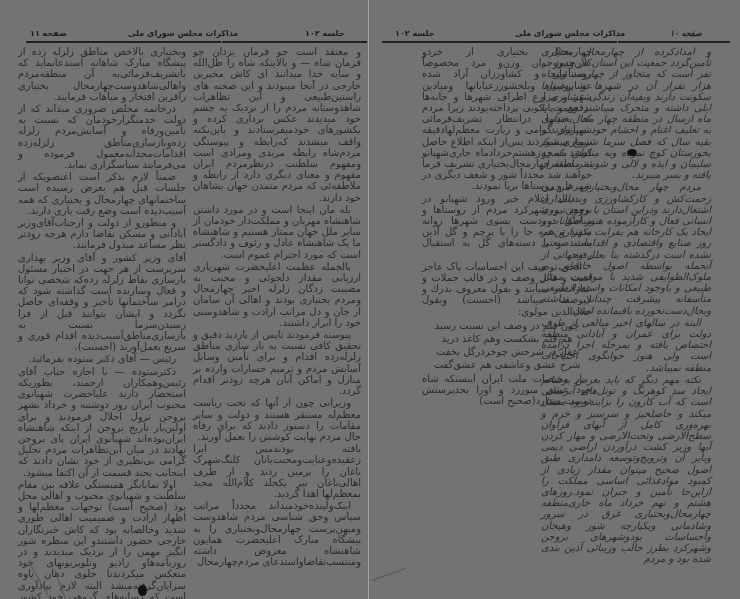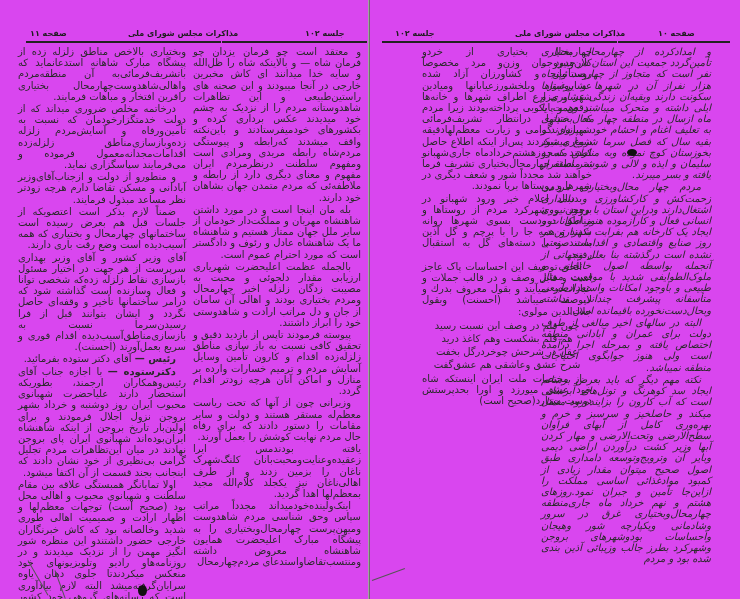--- a/index.html
+++ b/index.html
@@ -1,28 +1,28 @@
 <!DOCTYPE html>
 <html><head>
 <meta charset="utf-8">
 <style>
   html,body{margin:0;padding:0;background:#e9e9e6;}
   body{width:740px;height:599px;overflow:hidden;font-family:"DejaVu Sans",sans-serif;color:#1d1d1d;}
   .spread{position:relative;width:740px;height:599px;background:#ececea;}
-  .page{position:absolute;top:0;height:599px;width:370px;background:#d946ef;}
+  .page{position:absolute;top:0;height:599px;width:370px;background:#737373;}
   .page.left{left:0;}
   .page.right{left:370px;}
   .spine{position:absolute;left:368px;top:0;width:4px;height:599px;background:linear-gradient(90deg,#bdbdbb,#555 50%,#bdbdbb);}
   .header{position:absolute;top:29px;height:12px;font-size:8px;font-weight:bold;direction:rtl;}
   .header span{position:absolute;top:0;white-space:nowrap;}
   .rule{position:absolute;top:41px;height:2px;background:#222;}
   .col{position:absolute;top:46px;width:168px;direction:rtl;text-align:justify;font-size:10px;line-height:11.2px;color:#2a2a2a;}
   .col p{margin:0 0 1px 0;}
   .col p.indent{text-indent:10px;}
-  .col .speaker{font-weight:bold;}
+  .col .speaker{font-weight:normal;}
   .verse{text-align:center;margin:2px 0;}
   .verse div{line-height:13px;}
   .mark{position:absolute;background:#111;border-radius:50%;}
   .pencil{position:absolute;height:1px;background:#555;transform-origin:left center;}
 </style>
 </head>
 <body>
 
 <div class="spread">
 
@@ -32,49 +32,49 @@
       <span style="left:128px;">مذاکرات مجلس شورای ملی</span>
       <span style="left:305px;">جلسه ۱۰۲</span>
     </div>
     <div class="rule" style="left:26px;width:195px;"></div>
     <div class="rule" style="left:222px;width:145px;"></div>
 
     <div class="col" style="left:193px;">
       <p>و معتقد است چو فرمان یزدان چو فرمان شاه — و بالاینکه شاه را ظل‌الله و سایه خدا میدانند ای کاش مخبرین خارجی در آنجا میبودند و این صحنه های راستین‌طبیعی و این تظاهرات شاهدوستانه مردم را از نزدیک به چشم خود میدیدند عکس برداری کرده و بکشورهای خودمیفرستادند و باین‌نکته واقف میشدند که‌رابطه و پیوستگی مردم‌شاه رابطه مریدی ومرادی است ومفهوم سلطنت درنظرمردم ایران مفهوم و معنای دیگری دارد از رابطه و ملاطفه‌ئی که مردم متمدن جهان بشاهان خود دارند.</p>
       <p class="indent">بله مان اینجا است و در مورد داشتن شاهنشاه مهربان و مملکت‌دار خودمان از سایر ملل جهان ممتاز هستیم و شاهنشاه ما یک شاهنشاه عادل و رئوف و دادگستر است که مورد احترام عموم است.</p>
       <p class="indent">بالجمله عظمت اعلیحضرت شهریاری ارزیابی مقدار دلجوئی و محبت به مصیبت زدگان زلزله اخیر چهارمحال ومردم بختیاری بودند و اهالی آن سامان از جان و دل مراتب ارادت و شاهدوستی خود را ابراز داشتند.</p>
-      <p class="indent">پیوسته فرمودند تاپس از بازدید دقیق و تحقیق کافی نسبت به باز سازی مناطق زلزله‌زده اقدام و کارون تأمین وسایل آسایش مردم و ترمیم خسارات وارده بر منازل و اماکن آنان هرچه زودتر اقدام گردد.</p>
+      <p class="indent">پیوسته فرمودند تاپس از بازدید دقیق و تحقیق کافی نسبت به باز سازی مناطق زلزله‌زده اقدام و برای تأمین وسایل آسایش مردم و ترمیم خسارات وارده بر منازل و اماکن آنان هرچه زودتر اقدام گردد.</p>
       <p class="indent">وزیرانی چون از آنها که تحت ریاست معظم‌له مستقر هستند و دولت و سایر مقامات را دستور دادند که برای رفاه حال مردم نهایت کوشش را بعمل آورند.</p>
       <p>یافته بودندمس ایرا زعقیده‌وعنایت‌ومحبت‌بانان کلنگ‌شهرک ناغان را بزمین زدند و از طرف اهالی‌ناغان نیز یکجلد کلام‌الله مجید بمعظم‌لها اهدا گردید.</p>
       <p class="indent">اینک‌ولینده‌خودمیداند مجدداً مراتب سپاس وحق شناسی مردم شاهدوست ومیهن‌پرست چهارمحال‌وبختیاری را به پیشگاه مبارک اعلیحضرت همایون شاهنشاه معروض داشته ومنتسب‌تقاضاواستدعای مردم‌چهارمحال</p>
     </div>
 
     <div class="col" style="left:18px;">
       <p>وبختیاری بالاخص مناطق زلزله زده از پیشگاه مبارک شاهانه استدعانماید که باتشریف‌فرمائی‌به آن منطقه‌مردم واهالی‌شاهدوست‌چهارمحال بختیاری راقرین افتخار و مباهات فرمایند.</p>
       <p class="indent">درخاتمه مخلص ضروری میداند که از دولت خدمتگزارخودمان که نسبت به تأمین‌ورفاه و آسایش‌مردم زلزله زده‌وبازسازی‌مناطق زلزله‌زده اقدامات‌مجدانه‌معمول فرموده و می‌فرمایند سپاسگزاری نماید.</p>
+      <p class="indent">ضمناً لازم بذکر است اعتصویکه از جلسات قبل هم بعرض رسیده است ساختمانهای چهارمحال و بختیاری که همه آسیب‌دیده است وضع رقت باری دارند.</p>
       <p class="indent">و منطورو از دولت و ازجناب‌آقای‌وزیر آبادانی و مسکن تقاضا دارم هرچه زودتر نظر مساعد مبذول فرمایند.</p>
-      <p class="indent">ضمناً لازم بذکر است اعتصویکه از جلسات قبل هم بعرض رسیده است ساختمانهای چهارمحال و بختیاری که همه آسیب‌دیده است وضع رقت باری دارند.</p>
       <p>آقای وزیر کشور و آقای وزیر بهداری سرپرست از هر جهت در اختیار مسئول بازسازی نقاط زلزله زده‌که شخصی توانا و فعال وسازنده است گذاشته شود که درامر ساختمانها تأخیر و وقفه‌ای حاصل نگردد و ایشان بتوانند قبل از فرا رسیدن‌سرما نسبت به بازسازی‌مناطق‌آسیب‌دیده اقدام فوری و سریع بعمل‌آورند (احسنت).</p>
       <p class="indent"><span class="speaker">رئیس —</span> <span>آقای دکتر ستوده بفرمائید.</span></p>
       <p class="indent"><span class="speaker">دکترستوده —</span> <span>با اجازه جناب آقای رئیس‌وهمکاران ارجمند، بطوریکه استحضار دارند علیاحضرت شهبانوی محبوب ایران روز دوشنبه و خرداد بشهر بروجن نزول اجلال فرمودند و برای اولین‌بار تاریخ بروجن از اینکه شاهنشاه ایران‌بوده‌اند شهبانوی ایران پای بروجن نهادند در میان این‌تظاهرات مردم تجلیل گرامی بی‌نظیری از خود نشان دادند که اینجانب بجند قسمت از آن اکتفا میشود.</span></p>
       <p class="indent">اولا تمایانگر همبستگی علاقه بین مقام سلطنت و شهبانوی محبوب و اهالی محل بود (صحیح است) توجهات معظم‌لها و اظهار ارادت و صمیمیت اهالی طوری شدید وخالصانه بود که کاش خبرنگاران خارجی حضور داشتندو این منظره شور انگیز مهمن را از نزدیک میدیدند و در روزنامه‌هاو رادیو وتلویزیونهای خود منعکس میکردندتا جلوی دهان یاوه سرایان‌گرفته‌میشد البته لازم بیادآوری است که رسانه‌های گروهی خود کشور هم‌انطور که‌بایدوشاید این صحنه‌های‌میهنی وشاهدوستانه</p>
     </div>
 
     <div class="mark" style="left:138px;top:585px;width:9px;height:11px;"></div>
     <div class="pencil" style="left:28px;top:560px;width:40px;transform:rotate(60deg);"></div>
     <div class="pencil" style="left:55px;top:570px;width:30px;transform:rotate(70deg);"></div>
   </div>
 
   <div class="spine"></div>
 
   <div class="page right">
     <div class="header" style="left:0;width:370px;">
       <span style="left:25px;">جلسه ۱۰۲</span>
       <span style="left:145px;">مذاکرات مجلس شورای ملی</span>
-      <span style="left:288px;">صفحه ۱۰</span>
+      <span style="left:300px;font-style:italic;">صفحه ۱۰</span>
     </div>
     <div class="rule" style="left:12px;width:235px;"></div>
     <div class="rule" style="left:248px;width:112px;"></div>
 
     <div class="col" style="left:171px;width:170px;font-style:italic;">
       <p>و امدادکرده از چهارمحال بختیاری تأمین‌گردد جمعیت این استان در حدود ... نفر است که متجاوز از چهارصد وپنجاه هزار نفراز آن در شهرها و روستاها سکونت دارند وبقیه‌آن زندگی عشایری و ایلی داشته و متحرک میباشند وهمت یا ماه ازسال در منطقه چهار محال‌بختیاری به تعلیف اغنام و احشام خود میپردازند و بقیه سال که فصل سرما شروع میشود بخوزستان کوچ نموده وبه مناطق مسجد سلیمان و ایذه و لالی و شوشتر استقرار یافته و بسر میبرند.</p>
       <p class="indent">مردم چهار محال‌وبختیاری مردمی زحمت‌کش و کارکشاورزی و دامداری اشتغال‌دارند ودراین استان با وجود نیروی انسانی فعال و کارآزموده هنوز امکانات و ایجاد یک کارخانه هم بفرابت بکهزارتن در روز صنایع واقتصادی و اقدامات صنعتی نشده است درگذشته بنا بعلل وجهاتی از آنجمله بواسطه اصول خانخانی و ملوک‌الطوایفی شدید با موقعیت ممتاز طبیعی و باوجود امکانات واستعدادطبیعی متأسفانه پیشرفت چندانی نداشته وبحال‌دست‌نخورده باقیمانده است.</p>
       <p class="indent">البته در سالهای اخیر مبالغی از طرف دولت برای عمران و آبادانی منطقه اختصاص یافته و بمرحله اجرا درآمده است ولی هنوز جوابگوی احتیاجات منطقه نمیباشد.</p>
       <p class="indent">نکته مهم دیگر که باید بعرض برسانم ایجاد سد کوهرنگ و تونل‌های آبرسانی است که آب کارون را بزاینده‌رود منتقل میکند و حاصلخیز و سرسبز و خرم و بهره‌وری کامل از آبهای فراوان سطح‌الارضی وتحت‌الارضی و مهار کردن آبها وزیر کشت درآوردن اراضی دیمی وبایر آن وترویج‌وتوسعه دامداری طبق اصول صحیح میتوان مقدار زیادی از کمبود موادغذائی اساسی مملکت را ازاین‌جا تأمین و جبران نمود.روزهای هشتم و نهم خرداد ماه جاری‌منطقه چهارمحال‌وبختیاری غرق در سرور وشادمانی ویکپارچه شور وهیجان واحساسات بودوشهرهای بروجن وشهرکرد بطرز جالب وزیبائی آذین بندی شده بود و مردم</p>
     </div>

